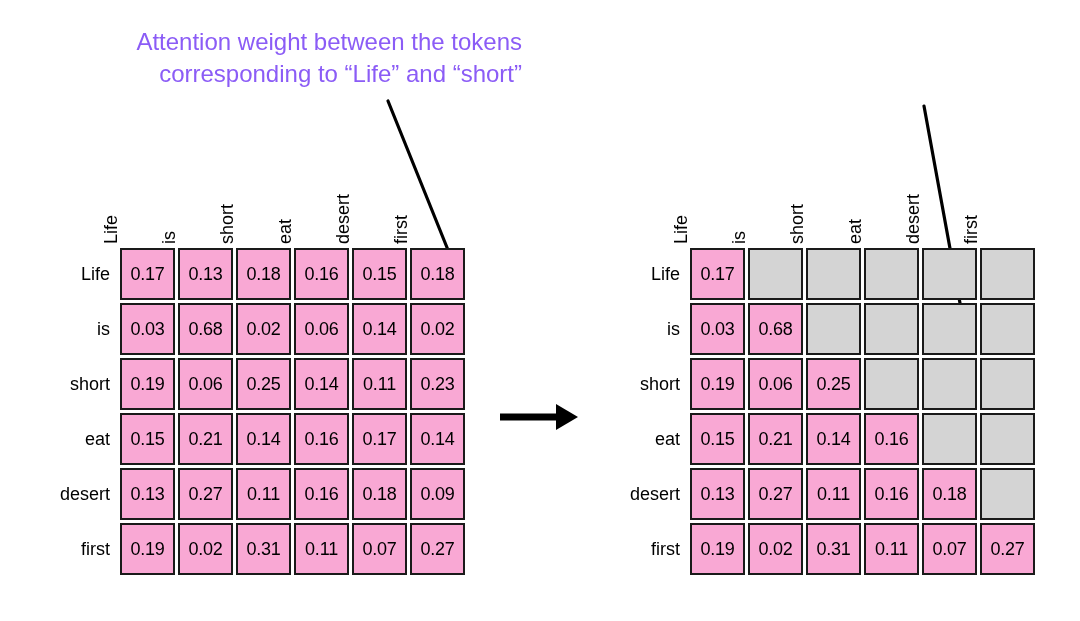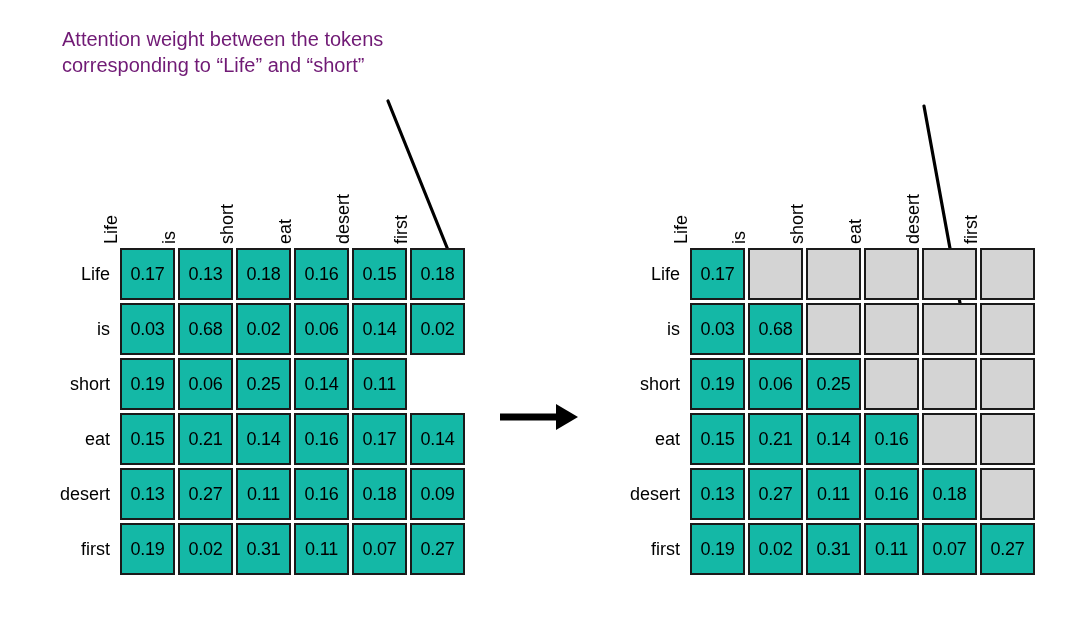--- a/index.html
+++ b/index.html
@@ -8,24 +8,24 @@
     width: 1080px; height: 621px;
     background: #ffffff;
     font-family: "Liberation Sans", sans-serif;
     color: #000000;
     overflow: hidden;
   }
   #stage { position: relative; width: 1080px; height: 621px; }
 
   .caption {
     position: absolute;
-    text-align: left;
-    font-size: 20px;
+    text-align: right;
+    font-size: 24px;
     line-height: 1.32;
-    color: #701a75;
+    color: #8b5cf6;
     white-space: pre-line;
     font-weight: 400;
   }
   #caption-left  { left: 62px;  top: 26px; width: 460px; }
   #caption-right { left: 676px; top: 26px; width: 330px; }
 
   .pointer-svg { position: absolute; left: 0; top: 0; width: 1080px; height: 621px; pointer-events: none; }
 
   .matrix { position: absolute; }
   #matrix-left  { left: 30px;  top: 170px; }
@@ -63,21 +63,21 @@
     width: 55px; flex: 0 0 55px;
     height: 52px;
     margin-right: 3px;
     border: 2.5px solid #1a1a1a;
     display: flex;
     align-items: center;
     justify-content: center;
     font-size: 18px;
     letter-spacing: -0.2px;
   }
-  .cell.active { background: #14b8a6; }
+  .cell.active { background: #f9a8d4; }
   .cell.masked { background: #d4d4d4; color: transparent; }
 </style>
 </head>
 <body>
 
 <div id="stage">
 
   <div class="caption" id="caption-left">Attention weight between the tokens
 corresponding to “Life” and “short”</div>
 
@@ -131,20 +131,21 @@
         <div class="cell active">0.14</div>
         <div class="cell active">0.02</div>
       </div>
       <div class="grid-row">
         <div class="row-label">short</div>
         <div class="cell active">0.19</div>
         <div class="cell active">0.06</div>
         <div class="cell active">0.25</div>
         <div class="cell active">0.14</div>
         <div class="cell active">0.11</div>
+        <div class="cell active">0.23</div>
       </div>
       <div class="grid-row">
         <div class="row-label">eat</div>
         <div class="cell active">0.15</div>
         <div class="cell active">0.21</div>
         <div class="cell active">0.14</div>
         <div class="cell active">0.16</div>
         <div class="cell active">0.17</div>
         <div class="cell active">0.14</div>
       </div>

